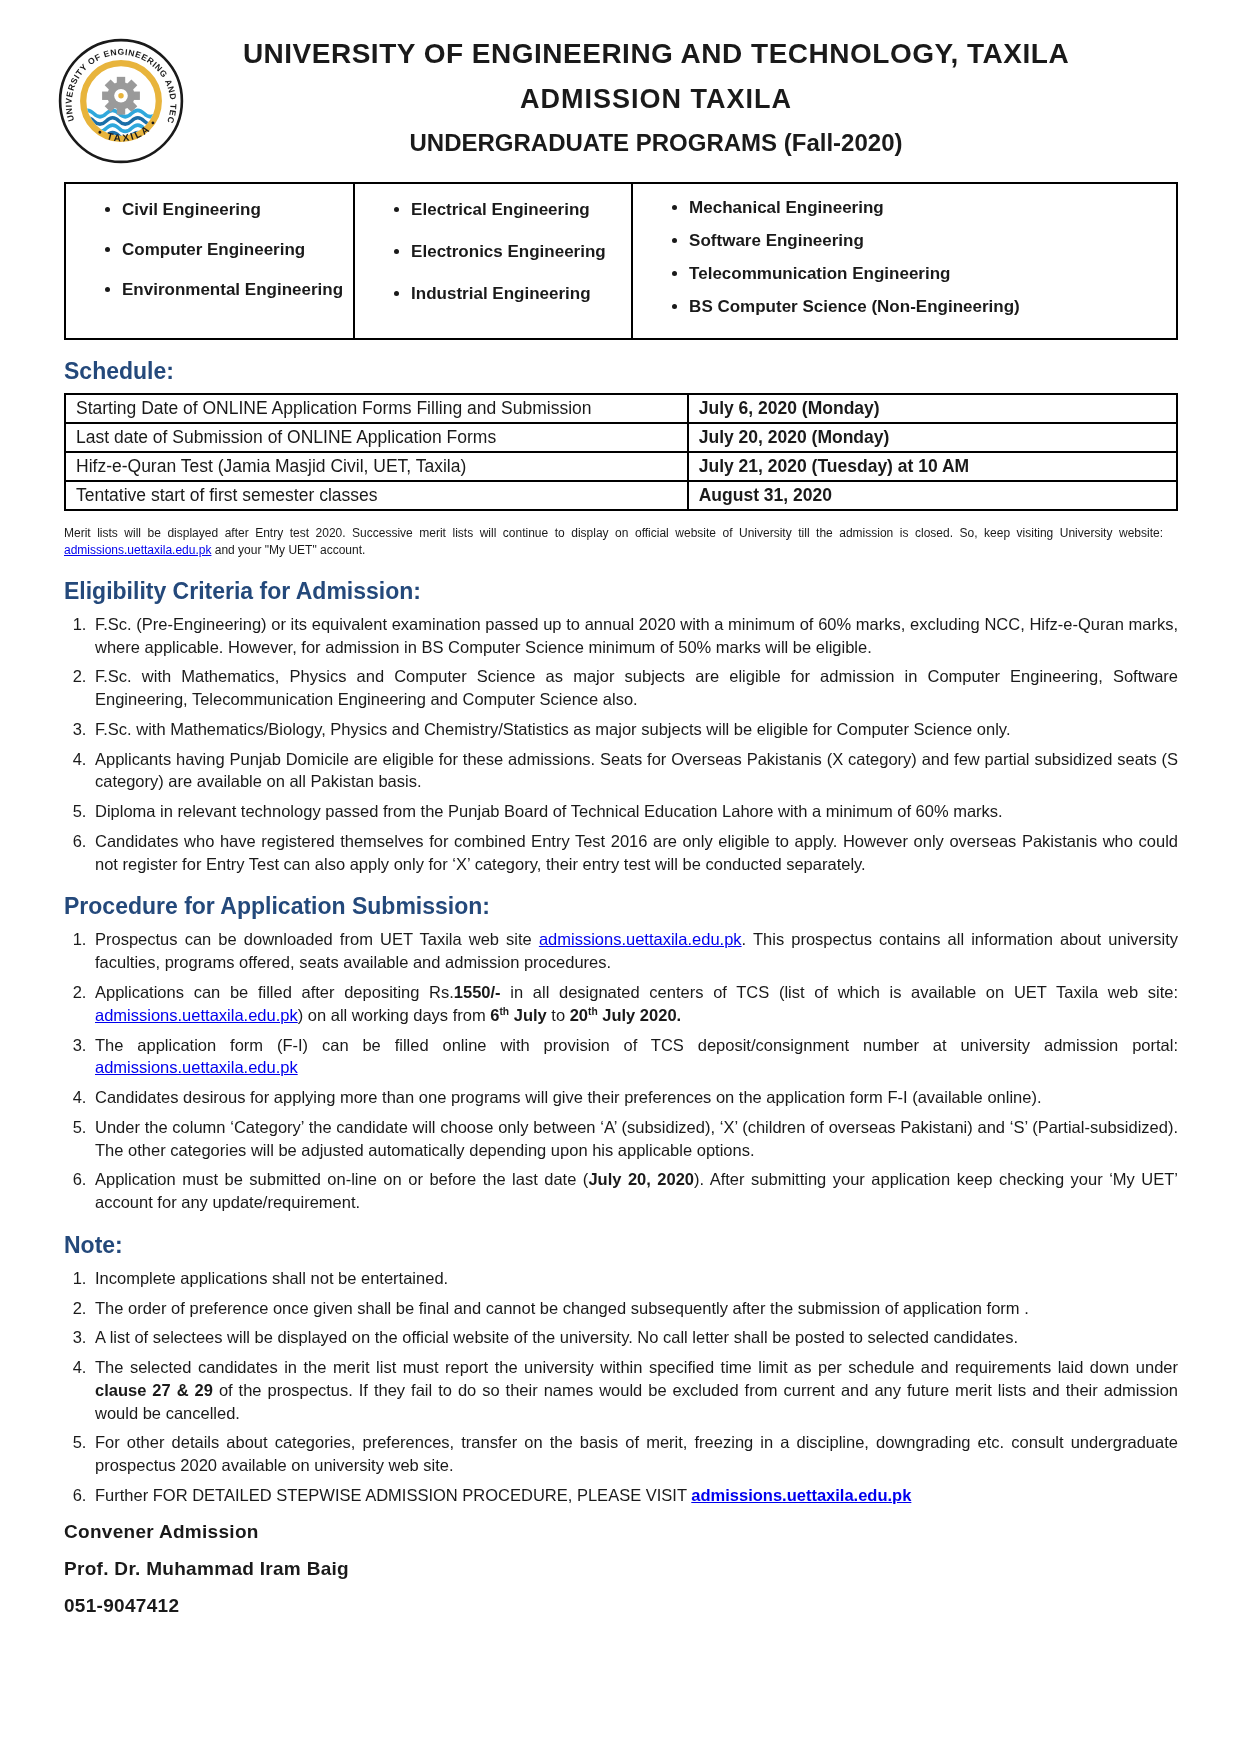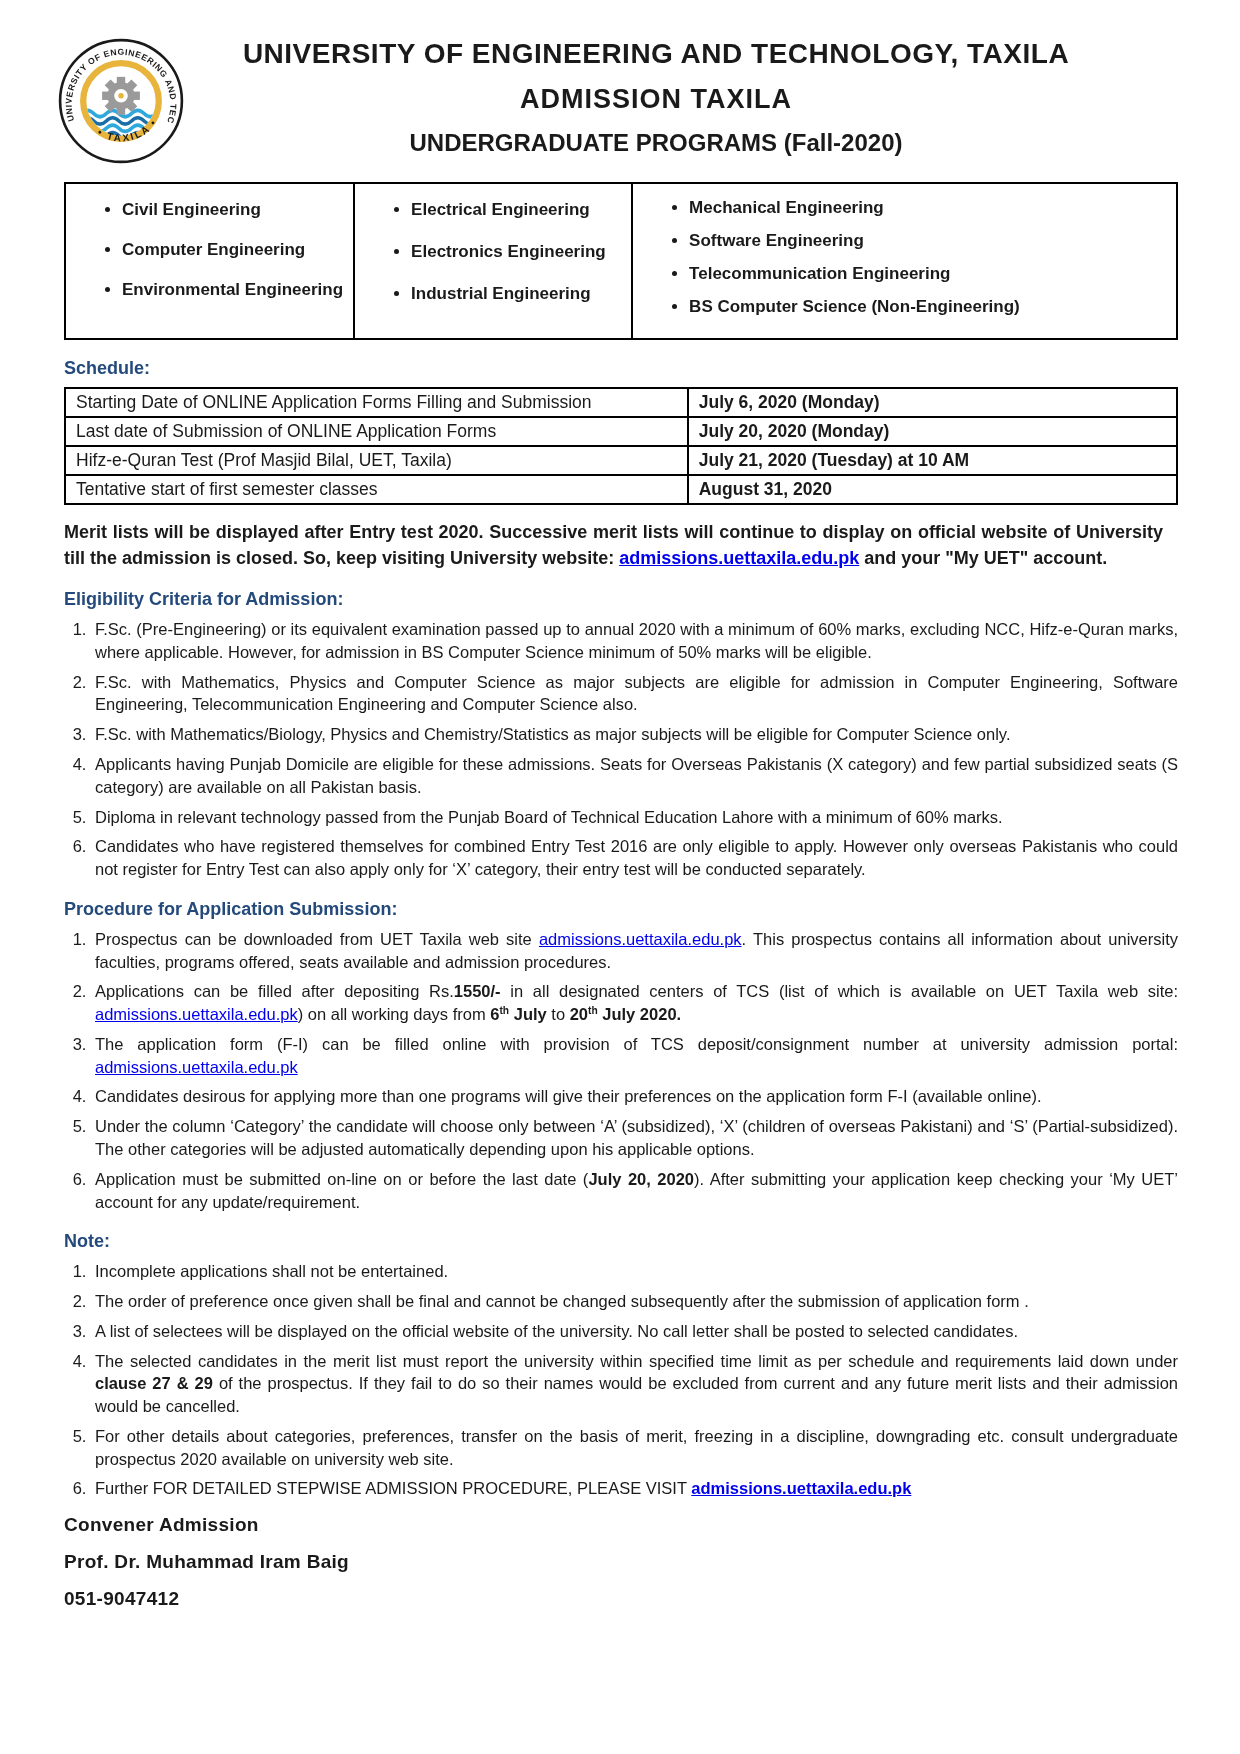--- a/index.html
+++ b/index.html
@@ -49,21 +49,21 @@
     font-size: 17px; font-weight: bold;
     margin: 6px 0 20px 0;
   }
   td.pcol2 ul.prog-list li { margin: 6px 0 22px 0; }
   td.pcol3 ul.prog-list li { margin: 4px 0 13px 0; }
   ul.prog-list li:last-child { margin-bottom: 2px; }
 
   
   .section-heading {
     color: #24497B;
-    font-size: 18px;
+    font-size: 23px;
     font-weight: bold;
     margin: 18px 0 8px 0;
   }
 
   
   table.schedule {
     width: 100%;
     border-collapse: collapse;
     border: 2px solid #000;
     table-layout: fixed;
@@ -72,22 +72,22 @@
   table.schedule td {
     border: 2px solid #000;
     font-size: 17.5px;
     padding: 3px 10px;
   }
   td.sched-label { width: 56%; }
   td.sched-value { width: 44%; font-weight: bold; }
 
   
   .merit {
-    font-size: 18px;
-    font-weight: bold;
+    font-size: 12px;
+    font-weight: normal;
     text-align: justify;
     line-height: 1.45;
     margin: 4px 15px 10px 0;
   }
 
   
   ol.num-list { padding-left: 27px; margin: 2px 0 6px 0; }
   ol.num-list li {
     font-size: 16.5px;
     line-height: 1.38;
@@ -202,21 +202,21 @@
     <tbody>
         <tr>
       <td class="sched-label">Starting Date of ONLINE Application Forms Filling and Submission</td>
       <td class="sched-value">July 6, 2020 (Monday)</td>
     </tr>
     <tr>
       <td class="sched-label">Last date of Submission of ONLINE Application Forms</td>
       <td class="sched-value">July 20, 2020 (Monday)</td>
     </tr>
     <tr>
-      <td class="sched-label">Hifz-e-Quran Test (Prof Masjid Bilal, UET, Taxila)</td>
+      <td class="sched-label">Hifz-e-Quran Test (Jamia Masjid Civil, UET, Taxila)</td>
       <td class="sched-value">July 21, 2020 (Tuesday) at 10 AM</td>
     </tr>
     <tr>
       <td class="sched-label">Tentative start of first semester classes</td>
       <td class="sched-value">August 31, 2020</td>
     </tr>
   </tbody>
     </table>
 
   <div class="merit">

